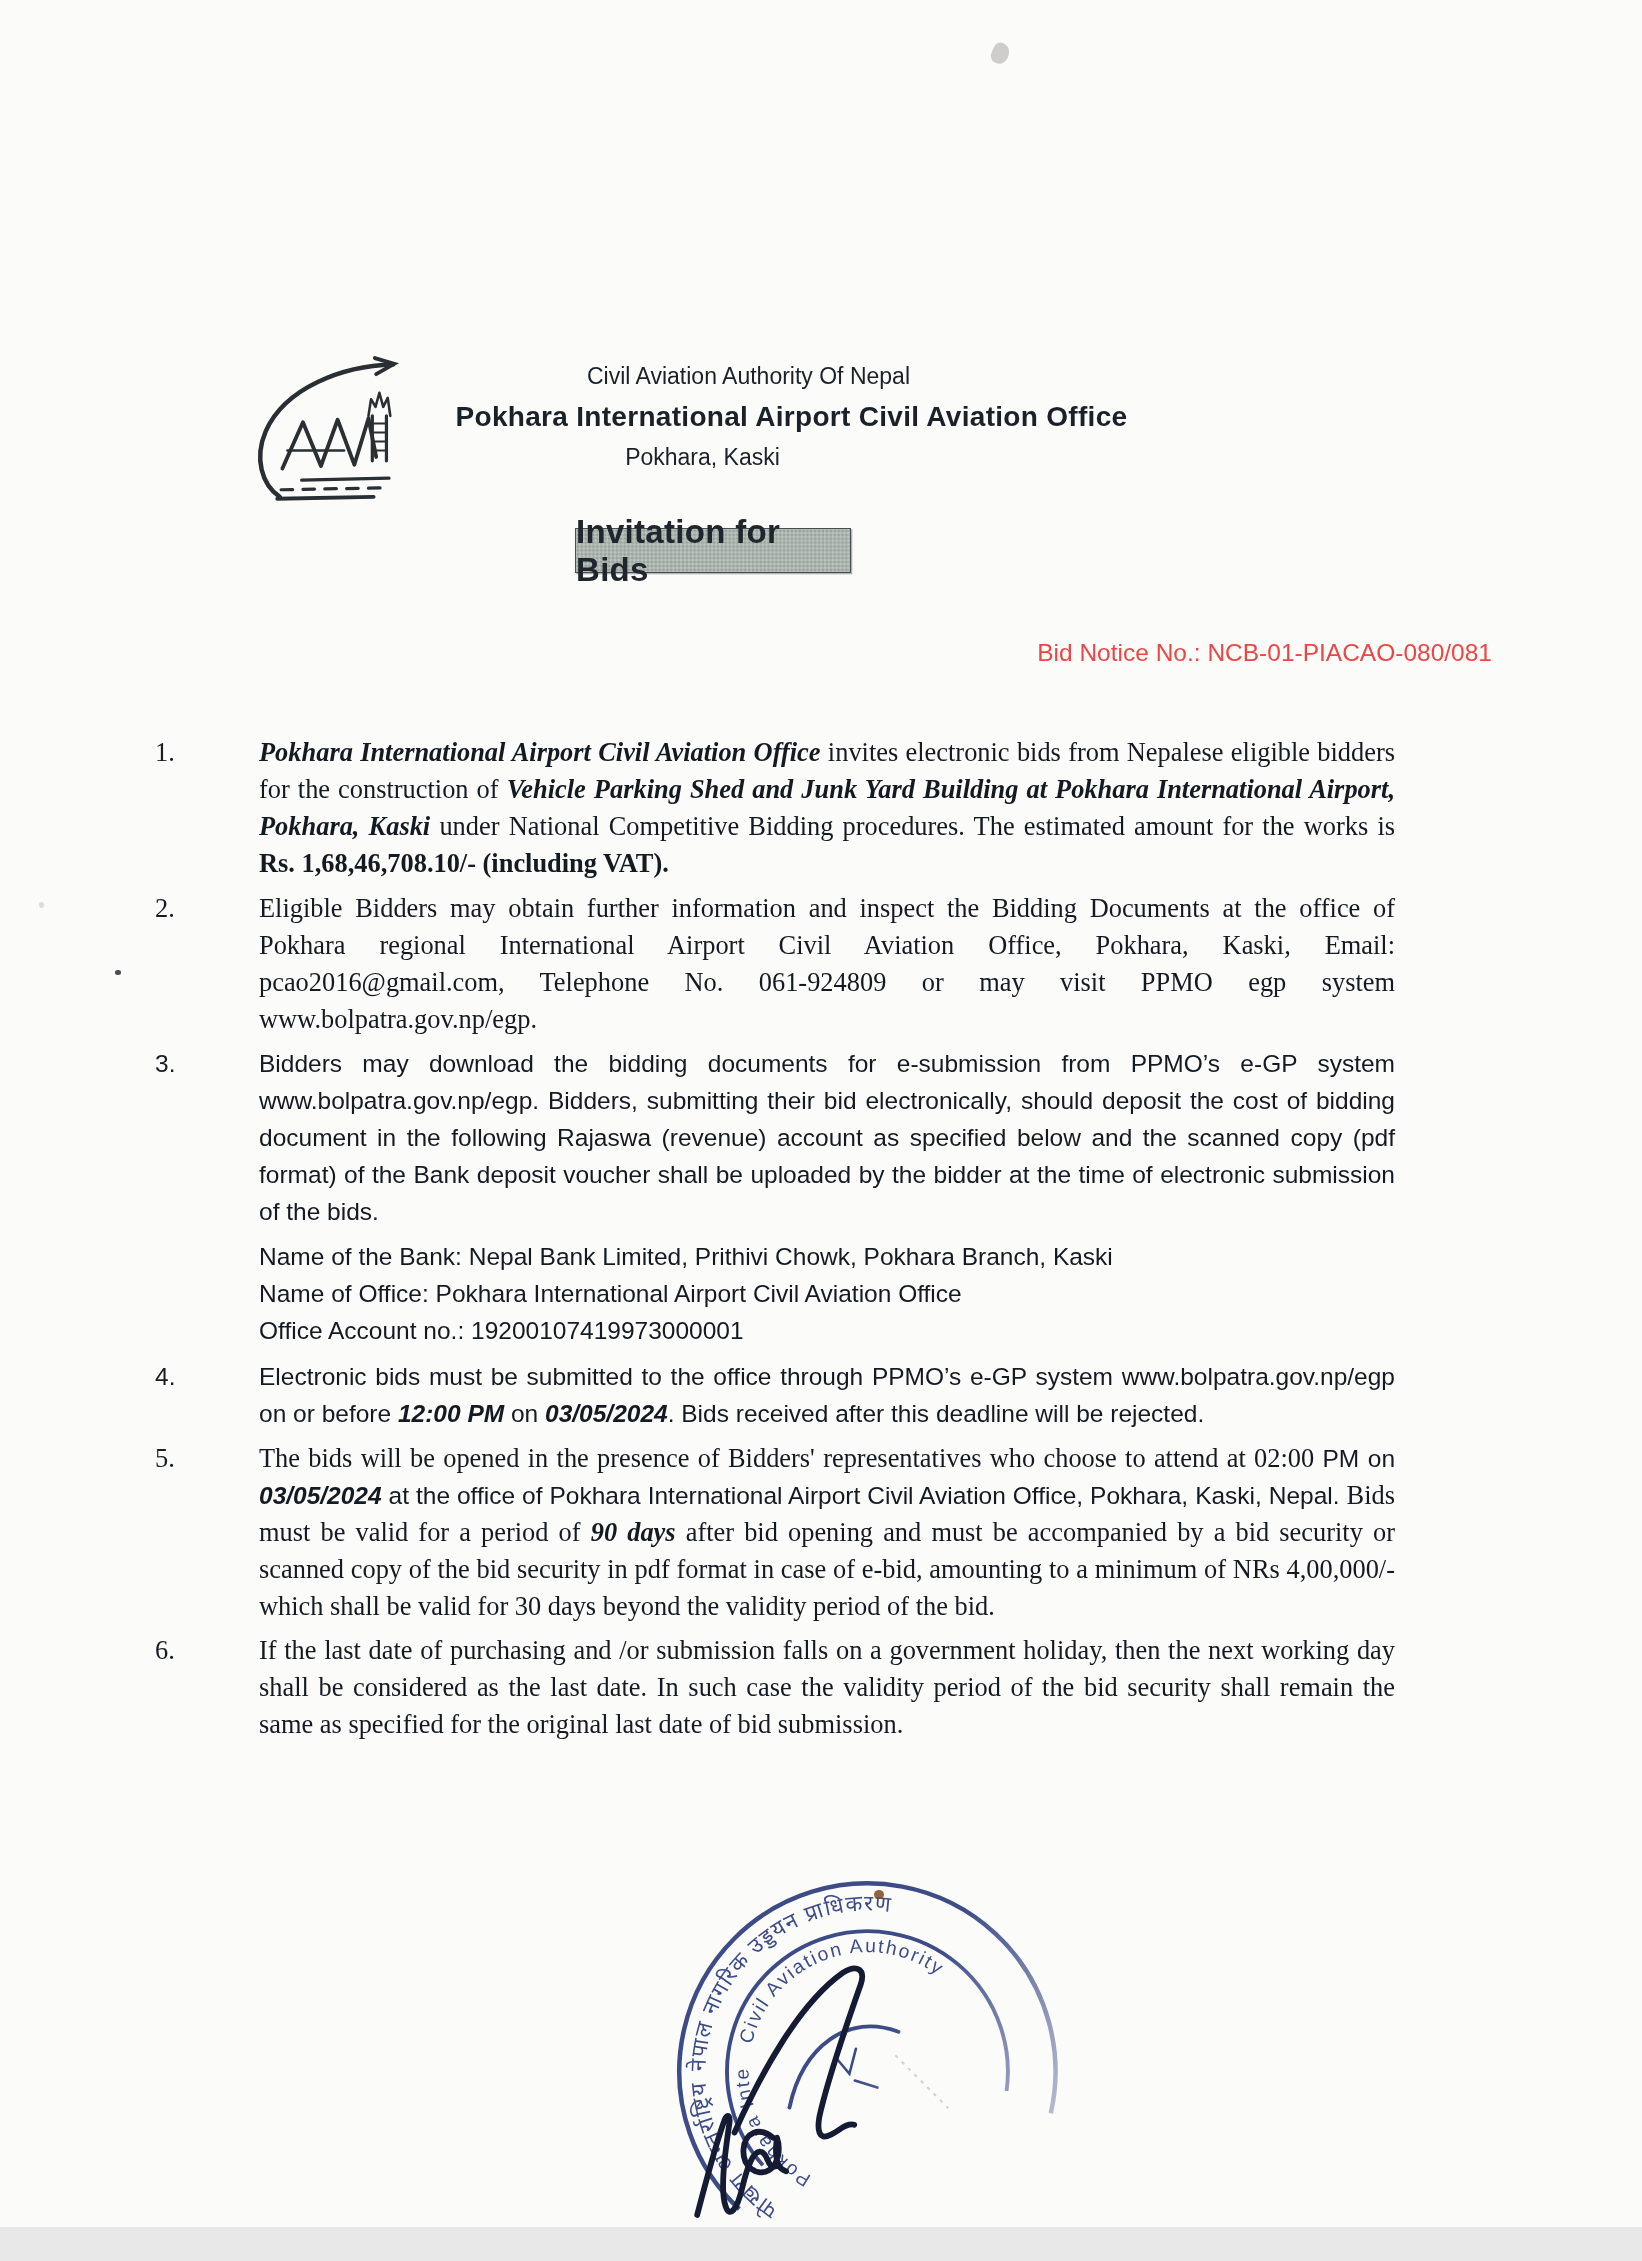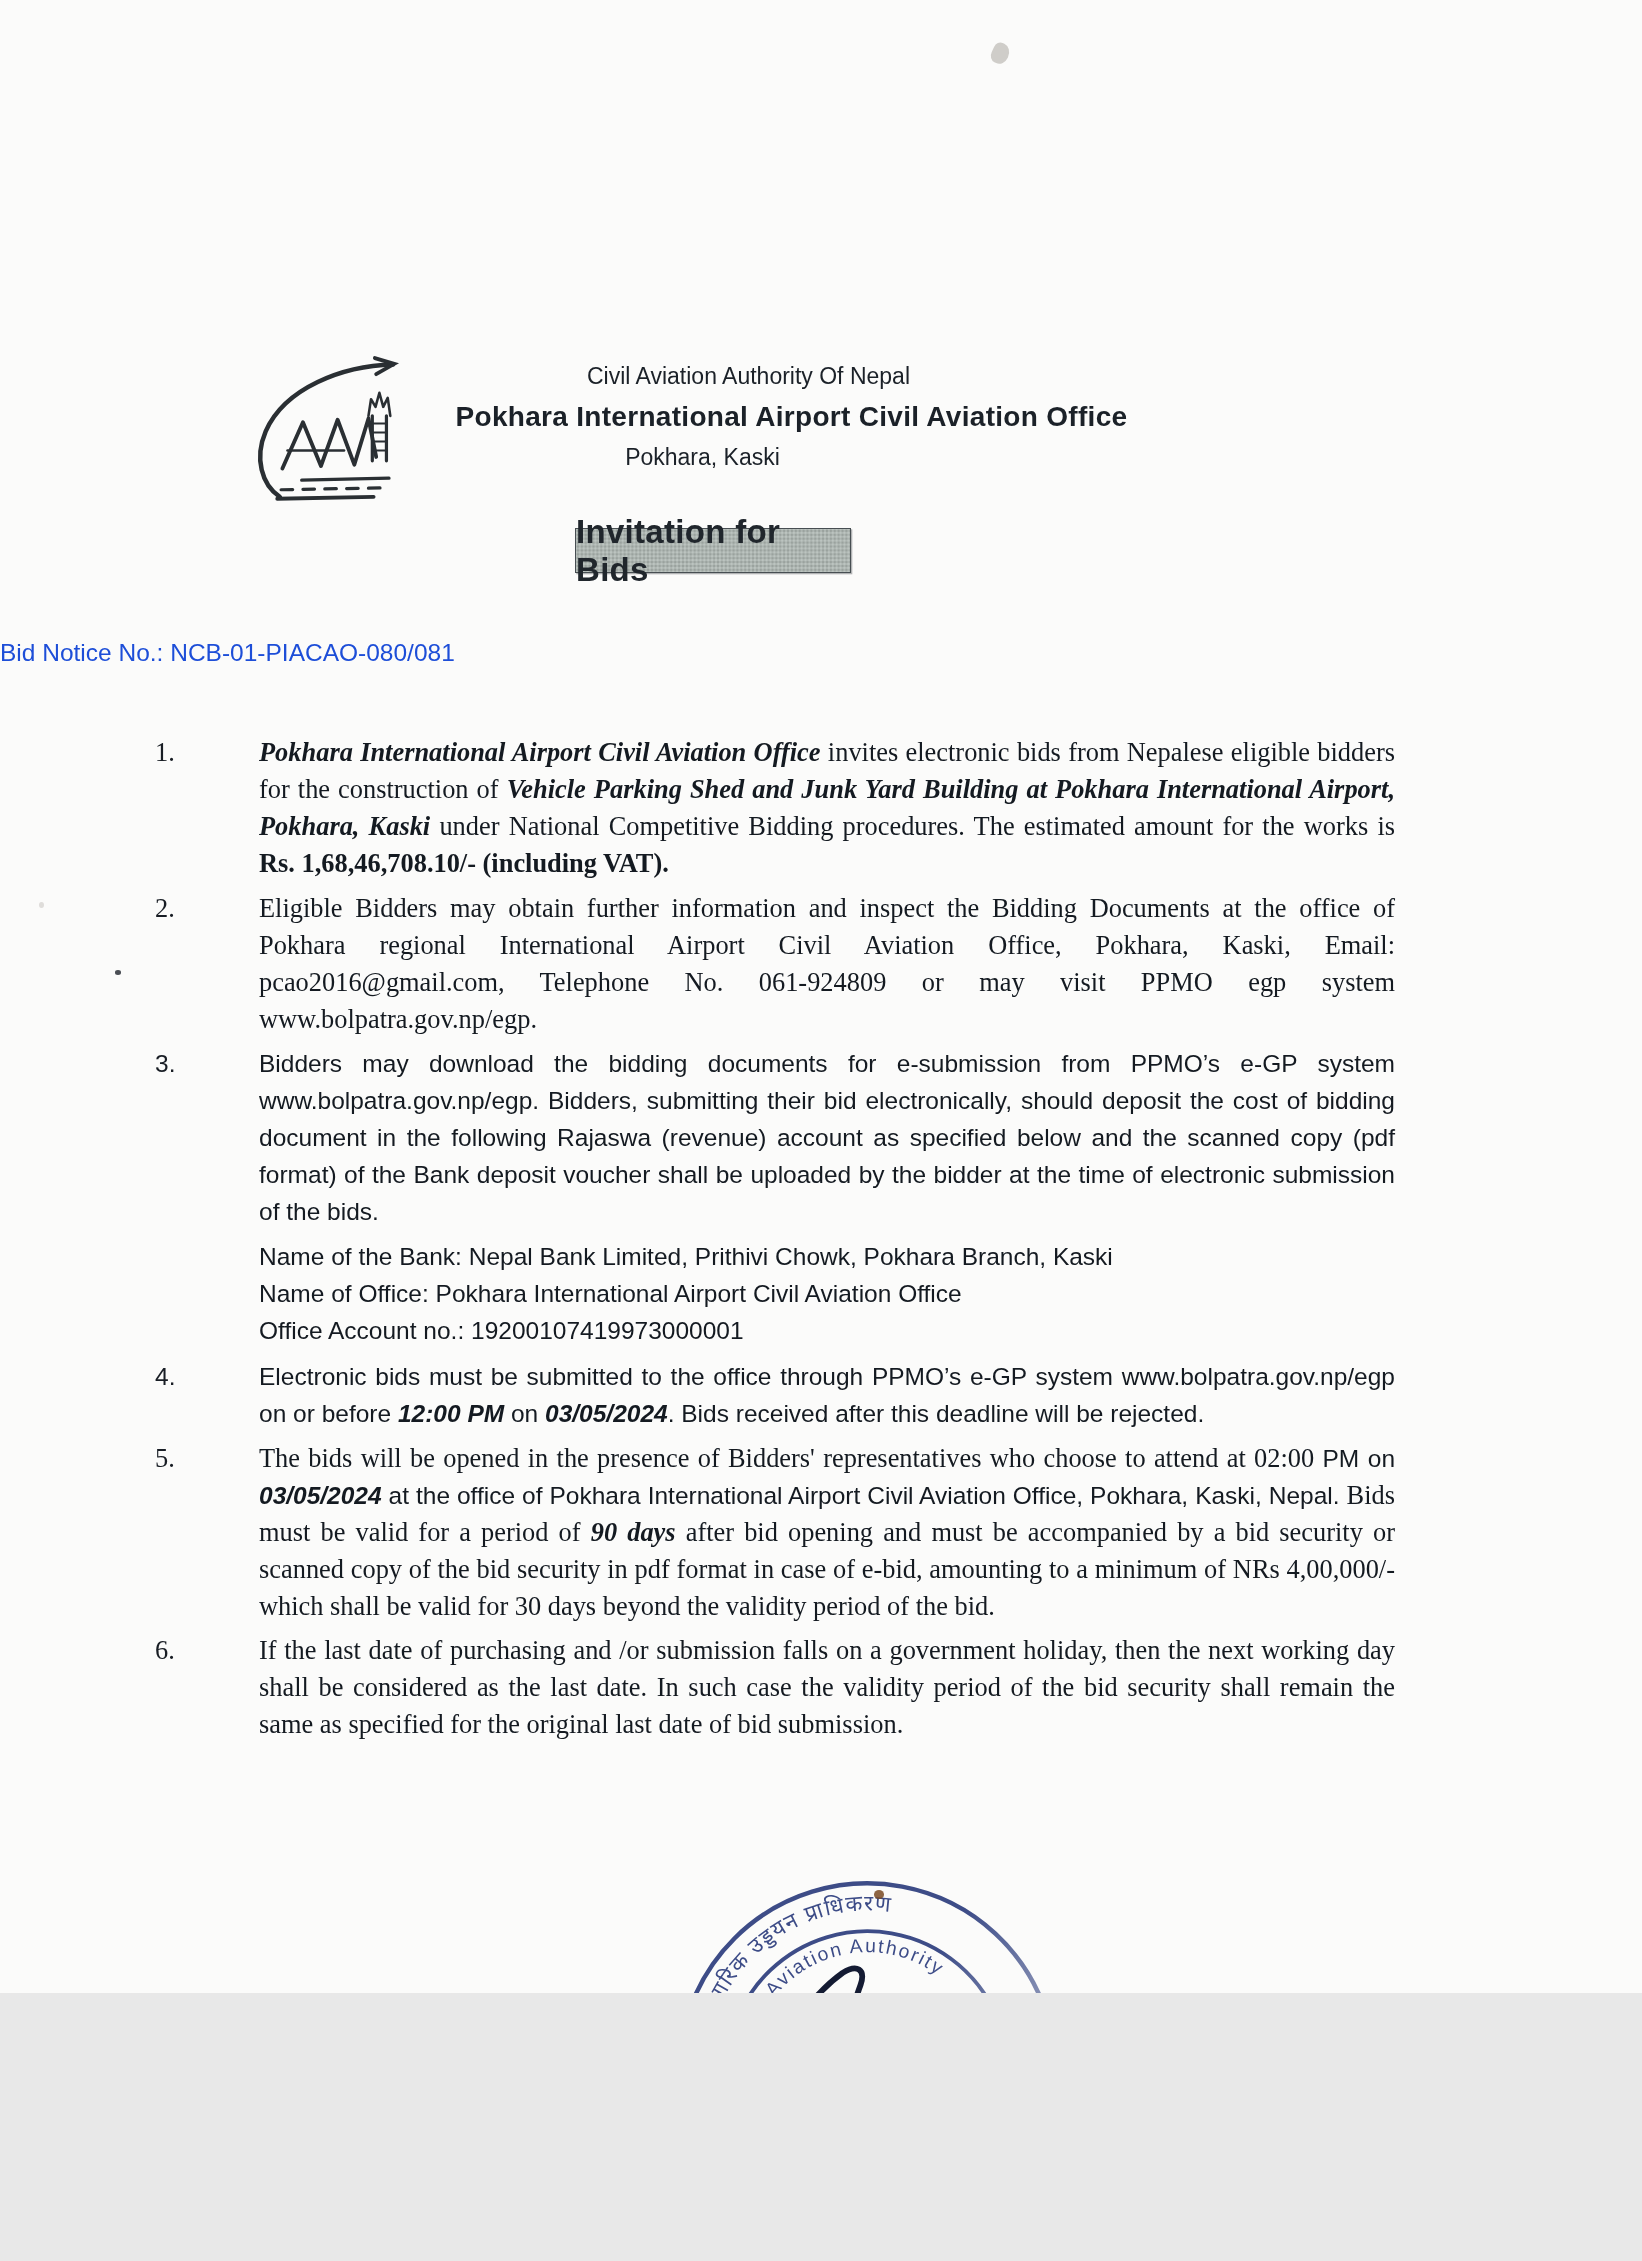--- a/index.html
+++ b/index.html
@@ -1,18 +1,18 @@
 <!DOCTYPE html>
 <html style="font-size:10.3px"><head>
 <meta charset="utf-8">
 <style>
   html,body{margin:0;padding:0;}
   body{background:#e8e8e8;}
   .page{
-    position:relative;width:1643px;height:1993px;background:#fbfbfa;
+    position:relative;width:1643px;height:2227px;background:#fbfbfa;
     overflow:hidden;color:#181d24;
     font-family:"Liberation Serif","DejaVu Serif",serif;
   }
   .f-sans{font-family:"Liberation Sans","DejaVu Sans",sans-serif;}
   .b{font-weight:bold;}
   .i{font-style:italic;}
 
   
   .header{position:absolute;top:361px;left:0;width:1643px;text-align:center;color:#1b2128;}
   .header .line{position:relative;}
@@ -26,22 +26,22 @@
   .invite{
     position:absolute;left:575px;top:528px;width:274px;height:43px;
     display:flex;align-items:center;justify-content:center;
     font-size:33px;font-weight:bold;color:#20262c;letter-spacing:0.3px;
     background-color:#adb5b1;
     background-image:radial-gradient(#9aa29e 0.8px,transparent 0.8px),radial-gradient(#bcc4c0 0.8px,transparent 0.8px);
     background-size:3.9px 3.9px;background-position:0 0,1.9px 1.9px;
     border:1.9px solid #474e52;box-shadow:1.3px 1.3px 0 rgba(40,45,50,.35);
   }
 
-  .notice{position:absolute;top:634px;left:0;width:1492px;text-align:left;
-    font-size:24.5px;line-height:37px;color:#1d4ed8;}
+  .notice{position:absolute;top:634px;left:0;width:1492px;text-align:right;
+    font-size:24.5px;line-height:37px;color:#ef4444;}
 
   
   .doc-body{position:absolute;top:734px;left:155px;width:1240px;}
   .item{display:flex;margin-bottom:7.7px;}
   .item .num{width:104px;flex:none;font-size:26.4px;line-height:37px;}
   .item .txt{flex:1;text-align:justify;font-size:26.4px;line-height:37px;color:#141a21;}
   .item.sans .num,.item.sans .txt{font-family:"Liberation Sans","DejaVu Sans",sans-serif;font-size:24.5px;}
   .item.serif .txt .f-sans{font-size:24.5px;}
   .bank{margin:1.3px 0 9px 104px;font-family:"Liberation Sans","DejaVu Sans",sans-serif;
     font-size:24.5px;line-height:37px;color:#141a21;}

